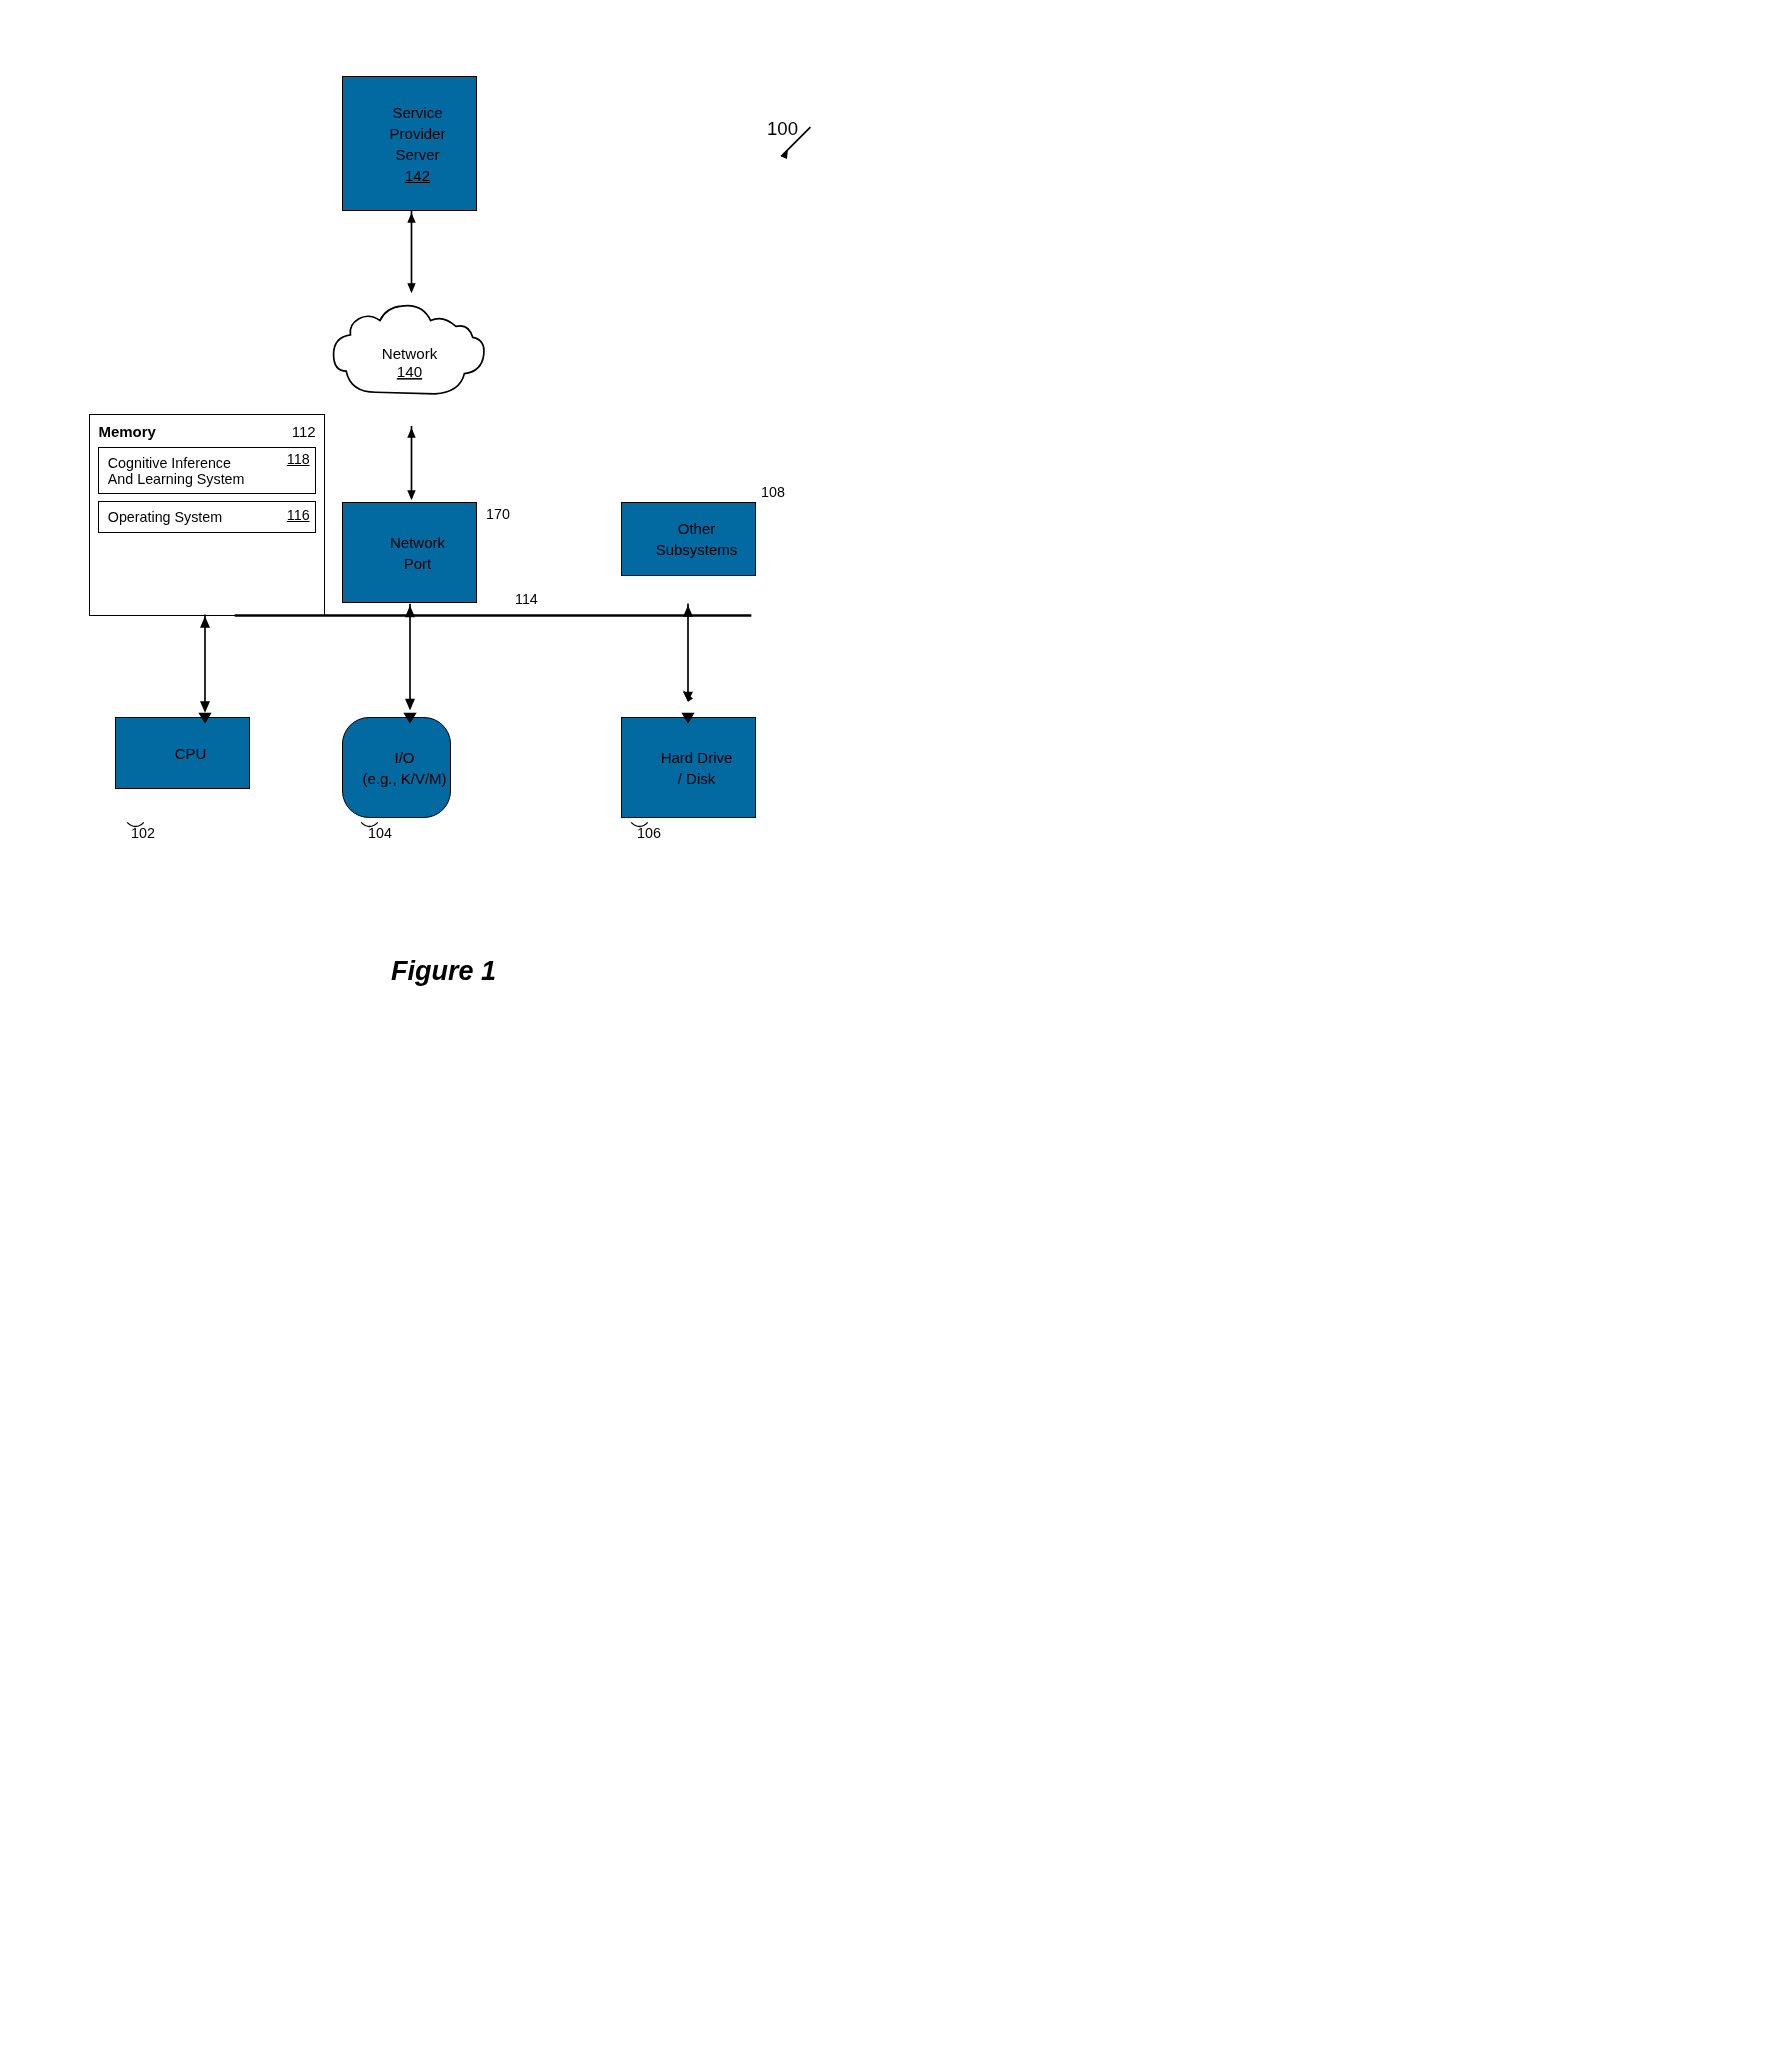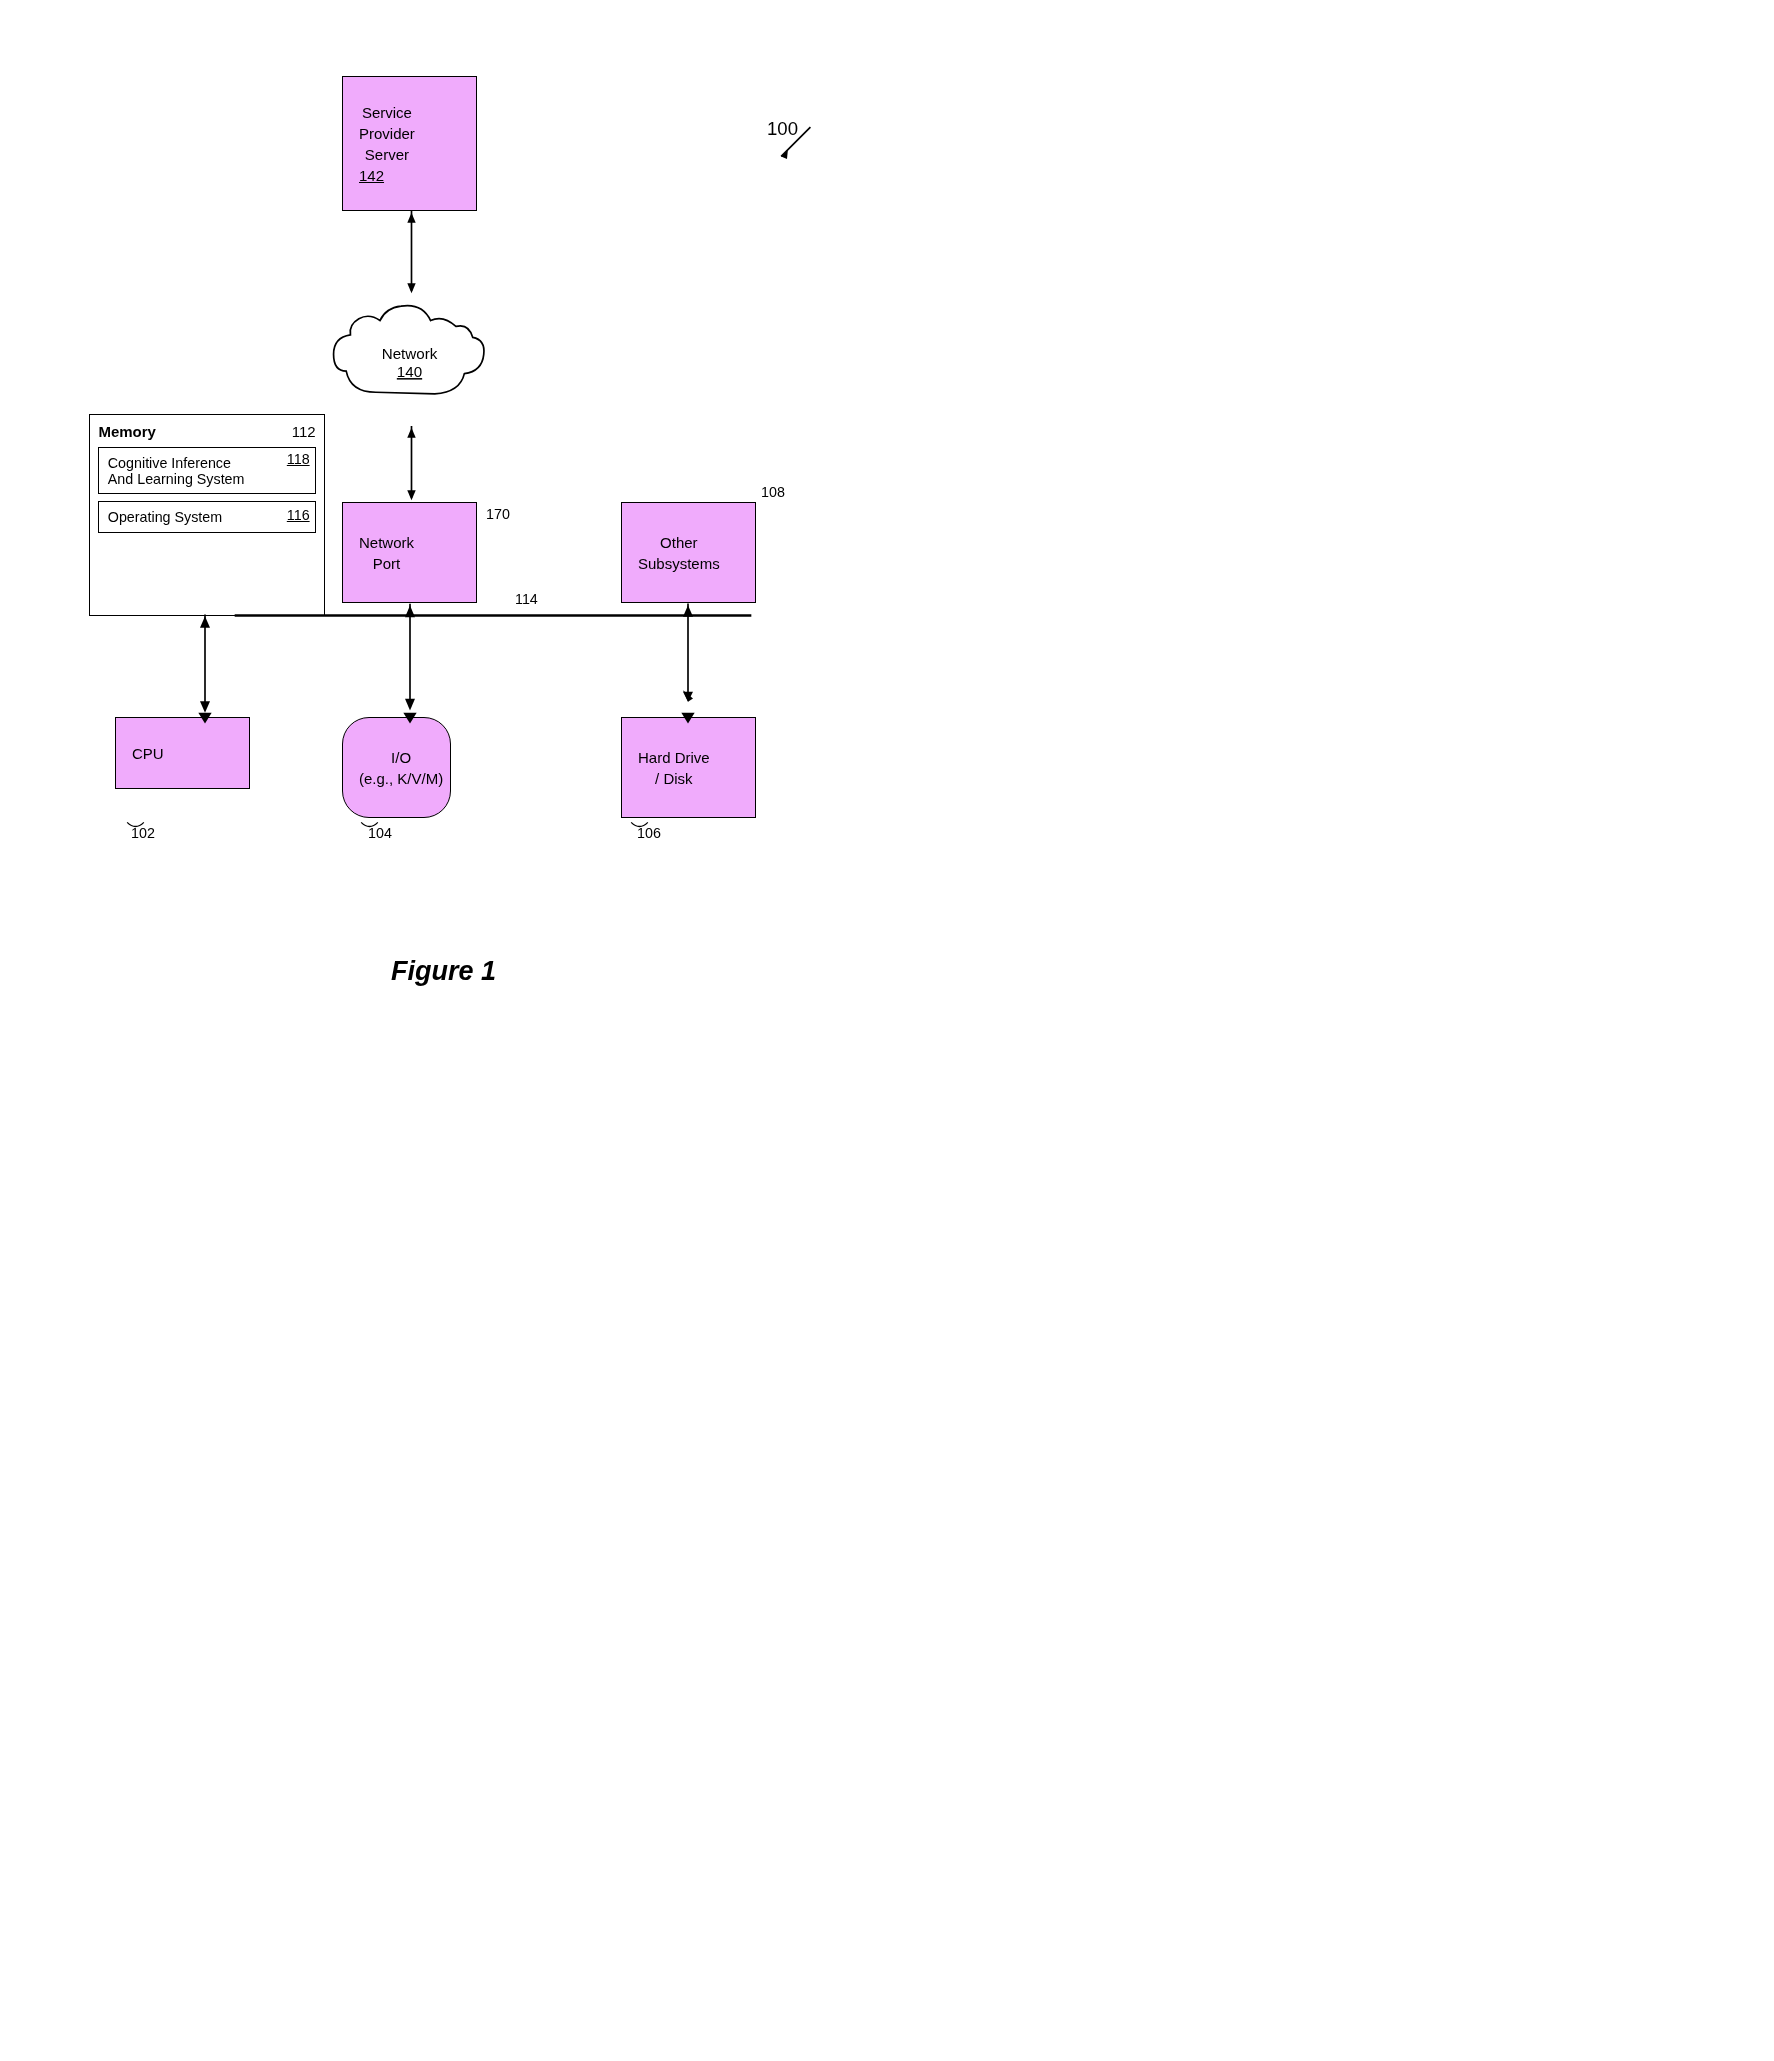--- a/index.html
+++ b/index.html
@@ -14,24 +14,24 @@
       padding: 51px 34px 34px;
     }
     .diagram-container {
       position: relative;
       width: 759px;
       height: 885px;
     }
     .box {
       position: absolute;
       border: 1.7px solid #000;
-      background: #f0abfc;
+      background: #0369a1;
       display: flex;
       flex-direction: column;
-      align-items: flex-start;
+      align-items: center;
       justify-content: center;
       text-align: center;
       font-size: 15px;
       line-height: 1.4;
       padding-left: 16px;
     }
     .box .ref {
       text-decoration: underline;
       font-size: 15px;
     }
@@ -132,21 +132,21 @@
     <polygon points="10,2 5,14 15,14" fill="#000"></polygon>
     <polygon points="10,88 5,76 15,76" fill="#000"></polygon>
   </svg>
 
   <div class="box" style="left: 278px; top: 451px; width: 135px; height: 101px;">
     <span>Network<br>Port</span>
   </div>
 
   <div class="label-ref" style="left: 422px; top: 455px;">170</div>
 
-  <div class="box" style="left: 557px; top: 451px; width: 135px; height: 101px;">
+  <div class="box" style="left: 557px; top: 451px; width: 135px; height: 74px;">
     <span>Other<br>Subsystems</span>
   </div>
 
   <div class="label-ref" style="left: 697px; top: 433px;">108</div>
 
   <div class="memory-box" style="left: 25px; top: 363px; width: 236px; height: 202px;">
     <div class="memory-header">
       <span style="font-size:15px;font-weight:bold;">Memory</span>
       <span class="ref" style="font-size:15px; margin-left: 67px;">112</span>
     </div>

